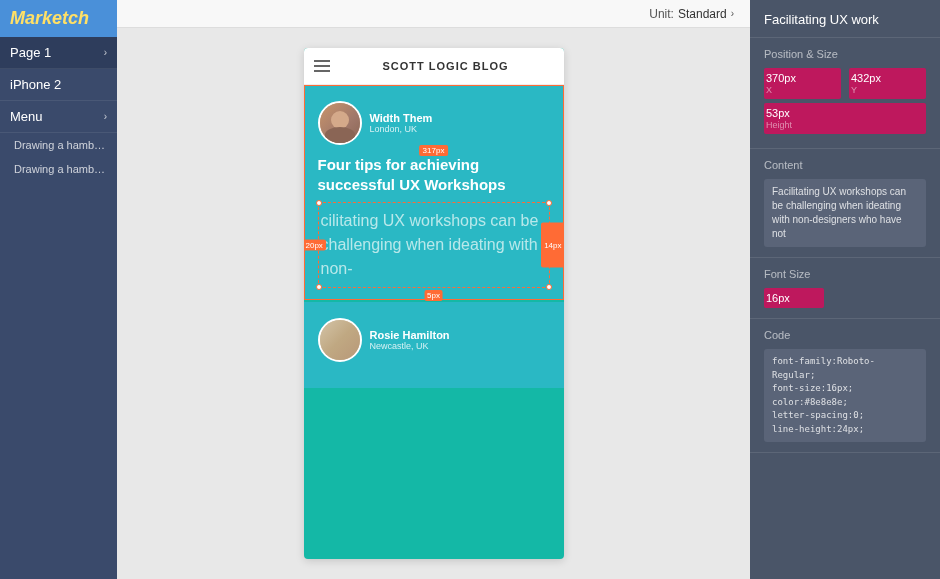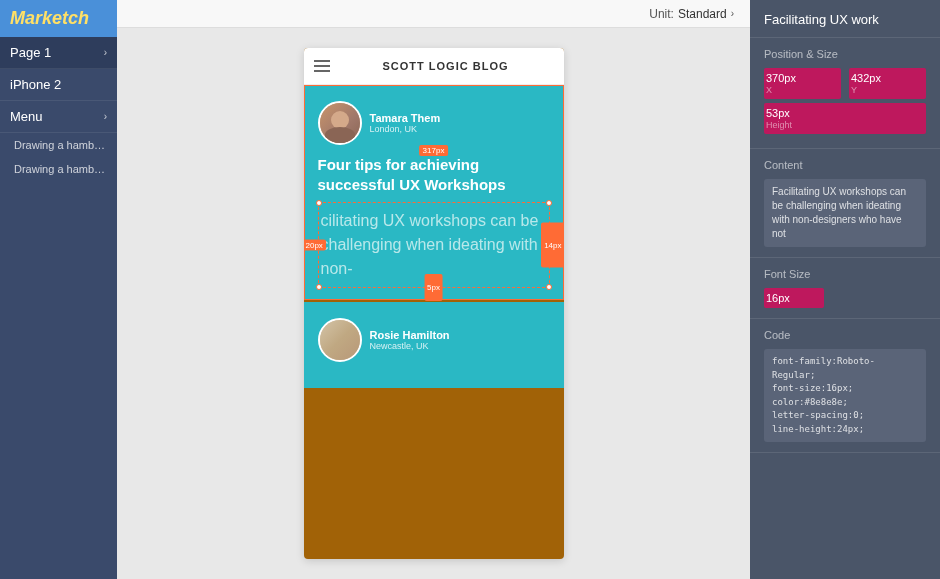--- a/index.html
+++ b/index.html
@@ -75,21 +75,21 @@
       background: #e8e8e8;
       overflow: auto;
       display: flex;
       justify-content: center;
       padding: 20px;
     }
 
     
     .phone-frame {
       width: 260px;
-      background: #a16207;
+      background: #14b8a6;
       border-radius: 4px;
       box-shadow: 0 2px 8px rgba(0,0,0,0.15);
       overflow: hidden;
       position: relative;
     }
 
     
     .blog-header {
       background: white;
       border-bottom: 1px solid #eee;
@@ -342,39 +342,39 @@
       <div class="blog-card" style="position:relative;">
         <div class="card-selection-border"></div>
         <div class="card-inner">
           <div class="author-row">
 
             <div style="position:absolute; top:60px; left:50%; transform:translateX(-50%); background:#ff6b35; color:white; font-size:8px; padding:1px 4px; border-radius:2px; z-index:20;">317px</div>
             <div class="avatar">
               <div class="avatar-img"></div>
             </div>
             <div class="author-info">
-              <div class="name">Tamara Them</div>
+              <div class="name">Width Them</div>
               <div class="location">London, UK</div>
             </div>
           </div>
 
           <div class="post-title">Four tips for achieving successful UX Workshops</div>
 
           <div class="selected-text-block" style="position:relative; border:1.5px dashed #ff6b35; padding:4px 2px;">
 
             <div class="corner-circle corner-tl"></div>
             <div class="corner-circle corner-tr"></div>
             <div class="corner-circle corner-bl"></div>
             <div class="corner-circle corner-br"></div>
 
             <div style="position:absolute; left:-16px; top:50%; transform:translateY(-50%); background:#ff6b35; color:white; font-size:8px; padding:1px 3px; border-radius:2px; z-index:20;">20px</div>
 
             <div style="position:absolute; right:-16px; top:50%; transform:translateY(-50%); background:#ff6b35; color:white; font-size:8px; padding:18px 3px; border-radius:2px; z-index:20;">14px</div>
 
-            <div style="position:absolute; bottom:-14px; left:50%; transform:translateX(-50%); background:#ff6b35; color:white; font-size:8px; padding:9px 3px; border-radius:2px; z-index:20;">5px</div>
+            <div style="position:absolute; bottom:-14px; left:50%; transform:translateX(-50%); background:#ff6b35; color:white; font-size:8px; padding:1px 3px; border-radius:2px; z-index:20;">5px</div>
 
             <div class="post-excerpt">cilitating UX workshops can be challenging when ideating with non-</div>
           </div>
 
         </div>
       </div>
 
       <div class="blog-card-2" style="background:#2ab8c4; padding:16px 14px; margin-top:2px;">
         <div class="author-row">
           <div class="avatar" style="background:#d4c4a8;">

